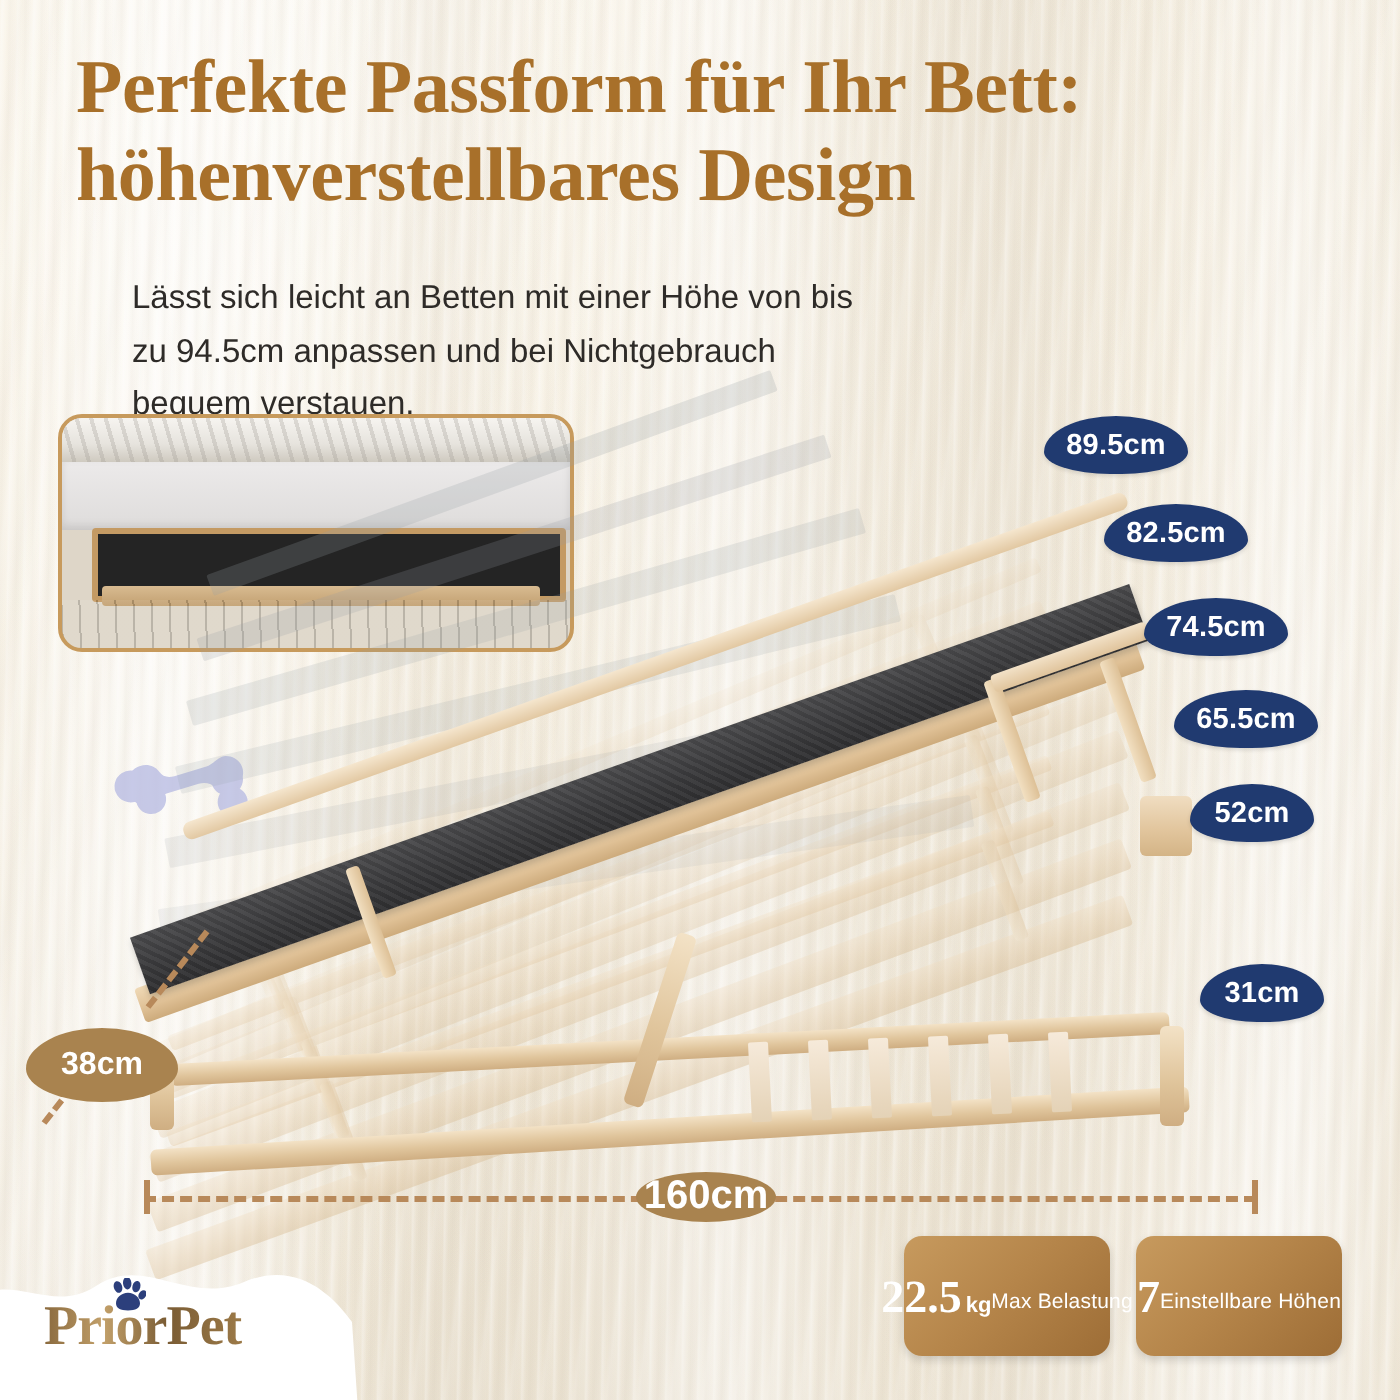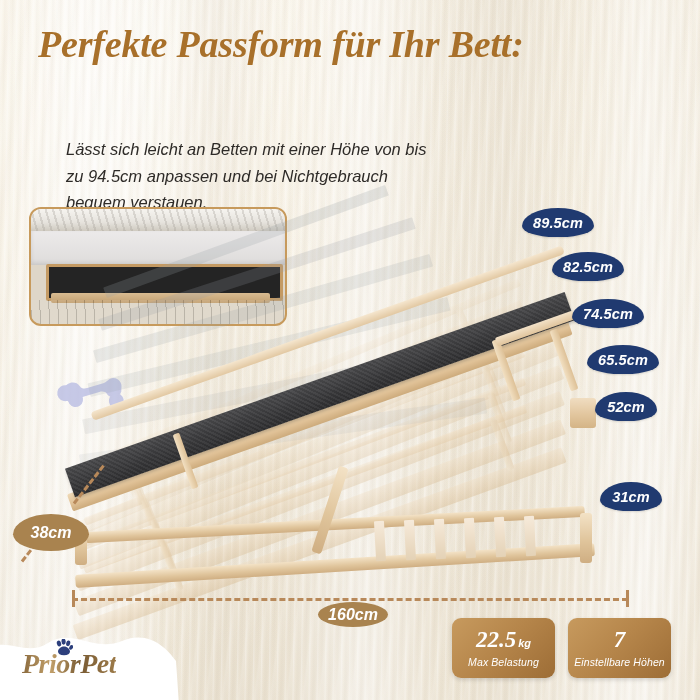--- a/index.html
+++ b/index.html
@@ -12,21 +12,20 @@
     position:relative;width:700px;height:700px;overflow:hidden;
     background:
       linear-gradient(90deg, rgba(255,255,255,0) 0%, rgba(255,255,255,.55) 12%, rgba(255,255,255,0) 24%,
                       rgba(214,203,184,.18) 31%, rgba(255,255,255,0) 40%, rgba(255,255,255,.5) 52%,
                       rgba(255,255,255,0) 63%, rgba(210,198,178,.16) 72%, rgba(255,255,255,0) 82%,
                       rgba(255,255,255,.45) 92%, rgba(255,255,255,0) 100%),
       linear-gradient(103deg, rgba(255,255,255,0) 0%, rgba(255,255,255,.4) 18%, rgba(255,255,255,0) 37%,
                       rgba(206,194,174,.14) 55%, rgba(255,255,255,0) 74%, rgba(255,255,255,.35) 90%,
                       rgba(255,255,255,0) 100%),
       radial-gradient(120% 85% at 18% 8%, #fcf8ef 0%, #f7f1e4 42%, #efe7d7 100%);
-    font-style: italic;
   }
   
   .fibre{
     position:absolute;inset:0;pointer-events:none;
     background-image:repeating-linear-gradient(91deg,
         rgba(255,255,255,0) 0px, rgba(255,255,255,.34) 1px, rgba(255,255,255,0) 3px,
         rgba(198,186,166,.10) 5px, rgba(255,255,255,0) 8px);
     opacity:.85;
   }
   .fibre2{
@@ -120,40 +119,40 @@
     box-shadow:0 1px 2px rgba(0,0,0,.13);
   }
 
   
   .dashline{
     position:absolute;left:72px;top:598px;width:556px;height:0;
     border-top:3px dashed #b8895a;
   }
   .tick{position:absolute;width:2.5px;background:#b8895a;}
   .len-label{
-    position:absolute;left:318px;top:602px;width:70px;height:25px;
+    position:absolute;left:318px;top:586px;width:70px;height:25px;
     background:#a9834f;color:#fff;border-radius:50%;
     display:flex;align-items:center;justify-content:center;
-    font-size:16px;font-weight:600;
+    font-size:20px;font-weight:600;
   }
   .h-label{
     position:absolute;left:13px;top:514px;width:76px;height:37px;
     background:#a9834f;color:#fff;
     border-radius:50% 50% 50% 50% / 55% 55% 45% 45%;
     display:flex;align-items:center;justify-content:center;
     font-size:16px;font-weight:600;
   }
   .hdash{position:absolute;height:0;border-top:3px dashed #b8895a;transform-origin:0 50%;}
 
   
   .stats{position:absolute;left:452px;top:618px;display:flex;gap:13px;}
   .stat{
     width:103px;height:60px;border-radius:9px;
     background:linear-gradient(135deg,#c79a5e 0%,#b5854a 48%,#9d6d36 100%);
-    display:flex;flex-direction:column;align-items:center;justify-content:center;
+    display:flex;flex-direction:row;align-items:center;justify-content:center;
     box-shadow:0 2px 4px rgba(0,0,0,.15);
   }
   .stat .num{
     font-family:"Liberation Serif",serif;font-weight:700;color:#fff;
     font-size:23px;line-height:1;display:flex;align-items:baseline;gap:2px;
   }
   .stat .unit{font-family:"Liberation Sans",sans-serif;font-size:11px;font-weight:600;}
   .stat .cap{color:#fff;font-size:10.5px;margin-top:5px;letter-spacing:.1px;white-space:nowrap;}
 
   
@@ -169,20 +168,21 @@
 </style>
 </head>
 <body>
 
 <div id="poster">
   <div class="fibre"></div>
   <div class="fibre2"></div>
 
   <div class="headline">
     <span>Perfekte Passform für Ihr Bett:</span>
+    <span class="l2">höhenverstellbares Design</span>
   </div>
 
   <div class="subtext">Lässt sich leicht an Betten mit einer Höhe von bis zu 94.5cm anpassen und bei Nichtgebrauch bequem verstauen.</div>
 
   <div class="inset">
     <div class="mattress"></div>
     <div class="bedbase"></div>
     <div class="rampbox"></div>
     <div class="rampfoot"></div>
     <div class="floor"></div>

